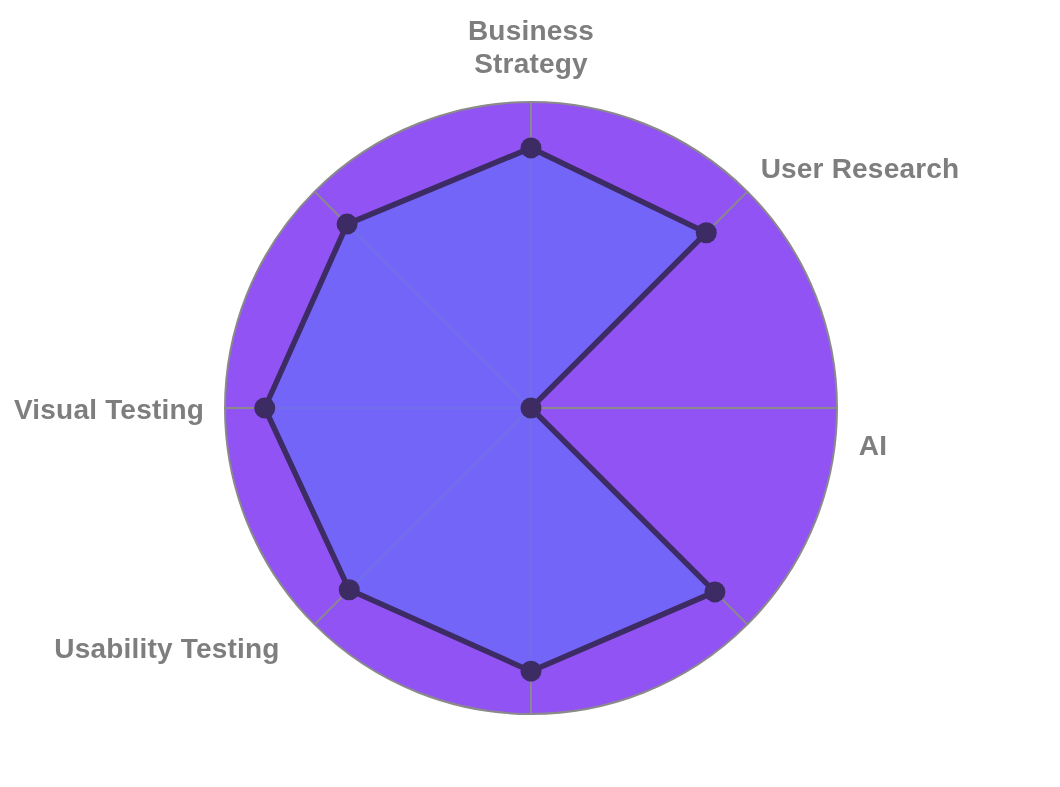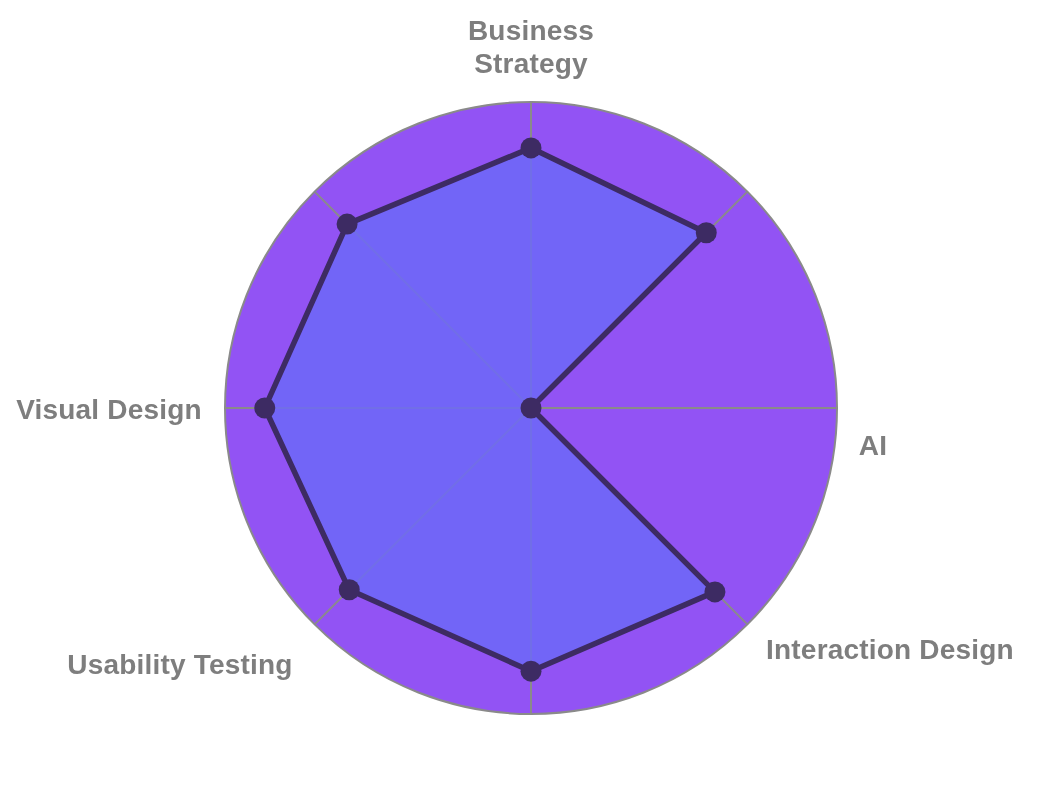--- a/index.html
+++ b/index.html
@@ -20,21 +20,21 @@
     white-space:nowrap;
     text-align:center;
     transform:translateX(-50%);
     letter-spacing:0.2px;
   }
   .lbl-0{left:531px;top:14px;white-space:normal;width:180px;}
   .lbl-1{left:860px;top:152px;}
   .lbl-2{left:873px;top:392px;margin-top:37px;}
   .lbl-3{left:890px;top:633px;}
   .lbl-4{left:530px;top:734px;}
-  .lbl-5{left:180px;top:632px;margin-top:16px;}
+  .lbl-5{left:167px;top:632px;}
   .lbl-6{left:109px;top:393px;}
   .lbl-7{left:207px;top:152px;}
 </style>
 </head>
 <body>
 
 <div class="stage">
   <svg id="chart" width="1060" height="787" viewBox="0 0 1060 787">
       <circle cx="531" cy="408" r="306" fill="#9253F4" stroke="#8A8A8A" stroke-width="2"></circle>
       <line x1="531" y1="408" x2="531" y2="102" stroke="#8A8A8A" stroke-width="2"></line>
@@ -51,17 +51,17 @@
       <circle cx="706.2634867848976" cy="232.73651321510235" r="10.5" fill="#3D2B63"></circle>
       <circle cx="531" cy="408" r="10.5" fill="#3D2B63"></circle>
       <circle cx="714.918473786621" cy="591.918473786621" r="10.5" fill="#3D2B63"></circle>
       <circle cx="531" cy="671.1600000000001" r="10.5" fill="#3D2B63"></circle>
       <circle cx="349.24527296380984" cy="589.7547270361902" r="10.5" fill="#3D2B63"></circle>
       <circle cx="264.78" cy="408.00000000000006" r="10.5" fill="#3D2B63"></circle>
       <circle cx="347.08152621337894" cy="224.081526213379" r="10.5" fill="#3D2B63"></circle>
     </svg>
 
   <div class="lbl lbl-0">Business Strategy</div>
+  <div class="lbl lbl-1">User Research</div>
   <div class="lbl lbl-2">AI</div>
-  <div class="lbl lbl-3">Interaction Design</div>
   <div class="lbl lbl-5">Usability Testing</div>
-  <div class="lbl lbl-6">Visual Design</div>
+  <div class="lbl lbl-6">Visual Testing</div>
 </div>
 
 </body></html>

